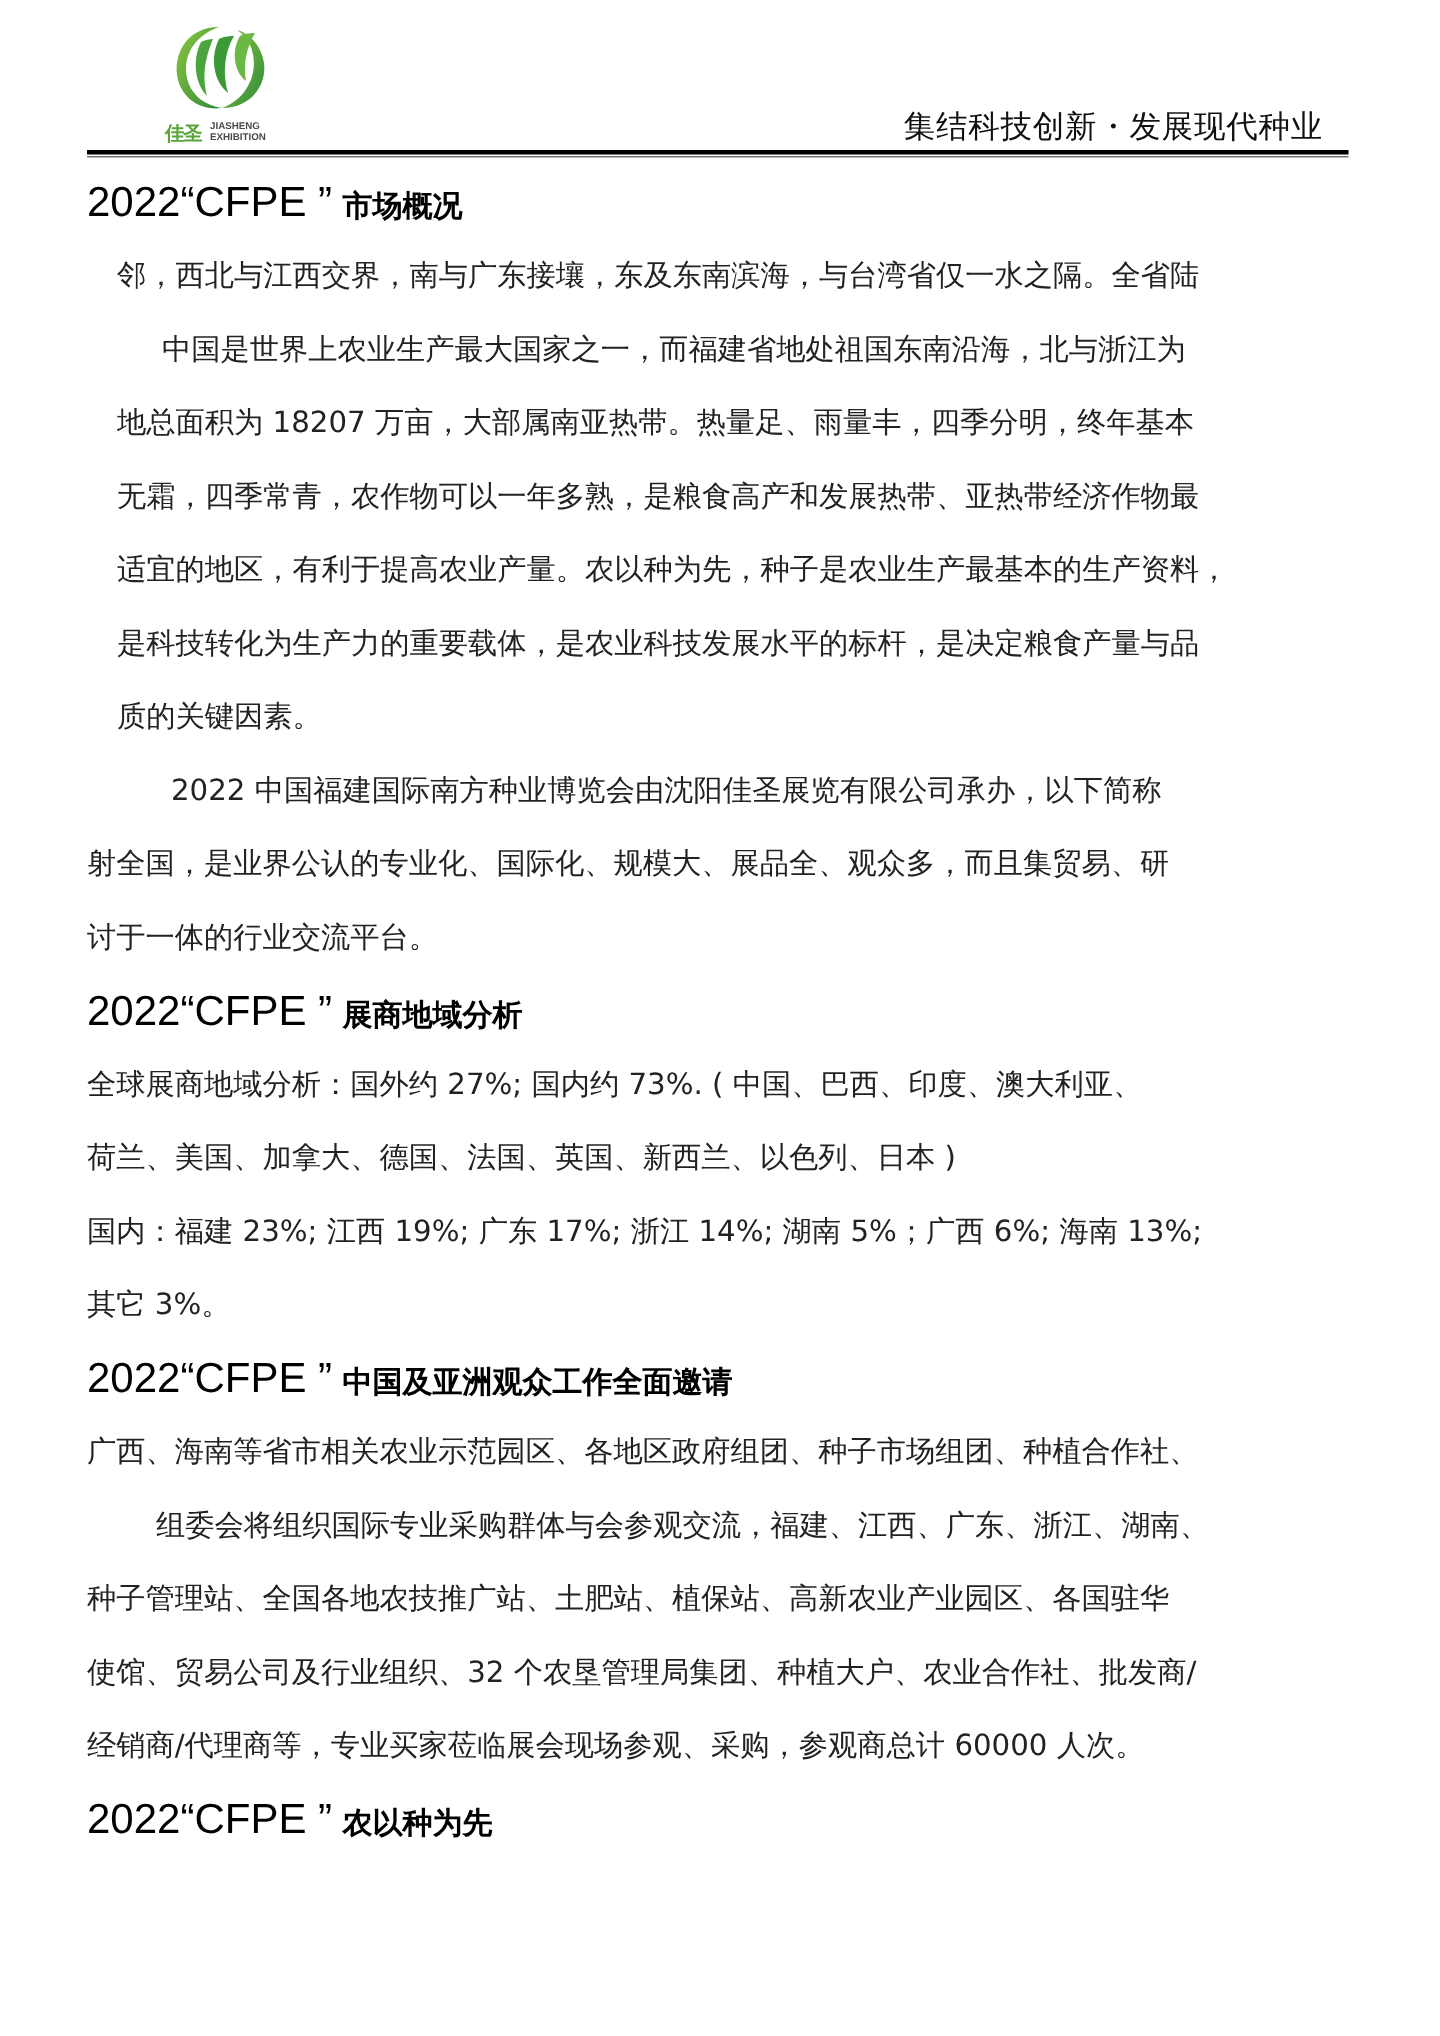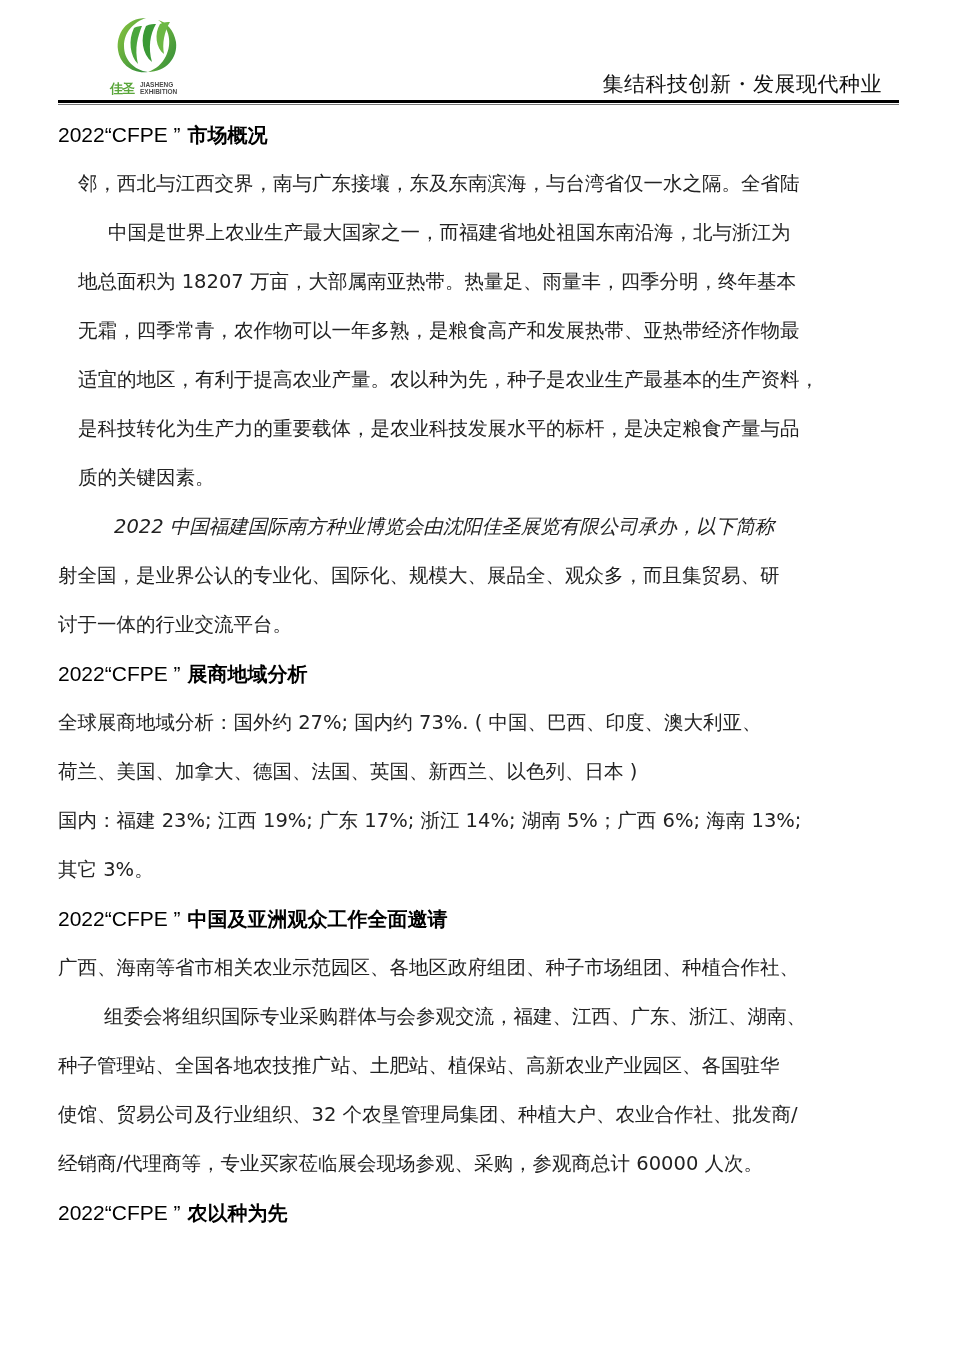--- a/index.html
+++ b/index.html
@@ -13,24 +13,24 @@
   .logo-en { position: absolute; left: 34px; top: 67px; font-size: 6.5px; line-height: 7px;
              color: #4a4a4a; font-family: "Liberation Sans", sans-serif; font-weight: bold; }
   .slogan { position: absolute; right: 78px; top: 70px; font-size: 21px; color: #111;
             letter-spacing: 0.5px; }
   .rule-thick { position: absolute; left: 58px; top: 100px; width: 841px; height: 3px; background: #000; }
   .rule-thin { position: absolute; left: 58px; top: 104px; width: 841px; height: 1px; background: #777; }
 
   .content { position: absolute; left: 58px; top: 110px; width: 844px; }
   .line { height: 49px; line-height: 49px; font-size: 19.5px; white-space: nowrap; color: #222; }
   .h { font-weight: bold; color: #000; font-size: 20px; }
-  .h .num { font-family: "Liberation Sans", sans-serif; font-weight: normal; font-size: 21px; margin-top: 16px; }
+  .h .num { font-family: "Liberation Sans", sans-serif; font-weight: normal; font-size: 28px; margin-top: 16px; }
   .ind1 { padding-left: 50px; }
   .ind2 { padding-left: 20px; }
-  .ind3 { padding-left: 56px; font-style: italic; }
+  .ind3 { padding-left: 56px; }
   .ind4 { padding-left: 0; }
   .ind5 { padding-left: 46px; }
 </style>
 </head>
 <body>
 
 <div class="header">
   <div class="logo">
     <svg width="68" height="62" viewBox="0 0 68 62">
       <defs>

